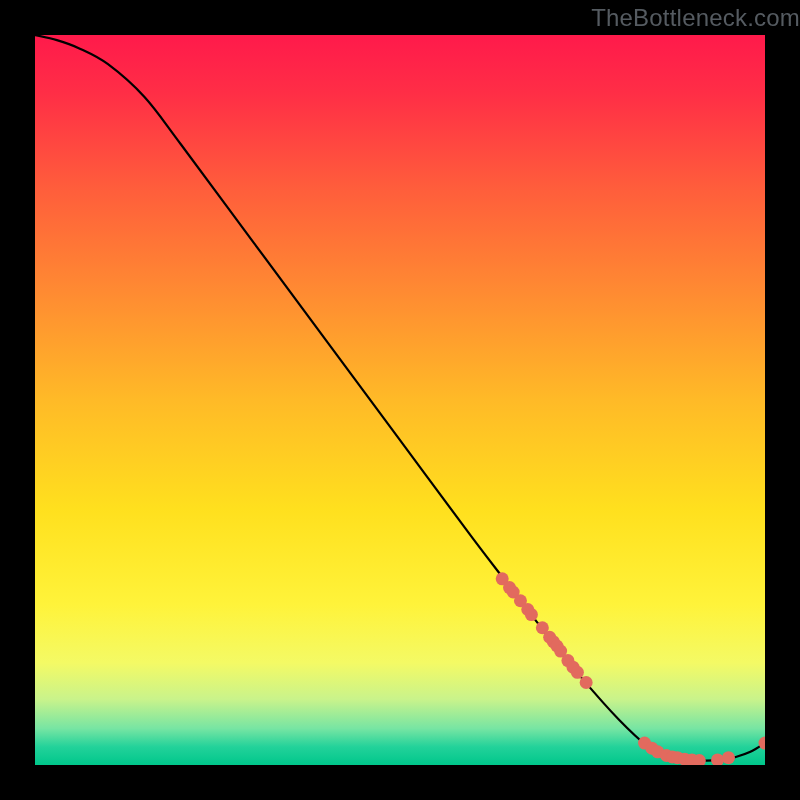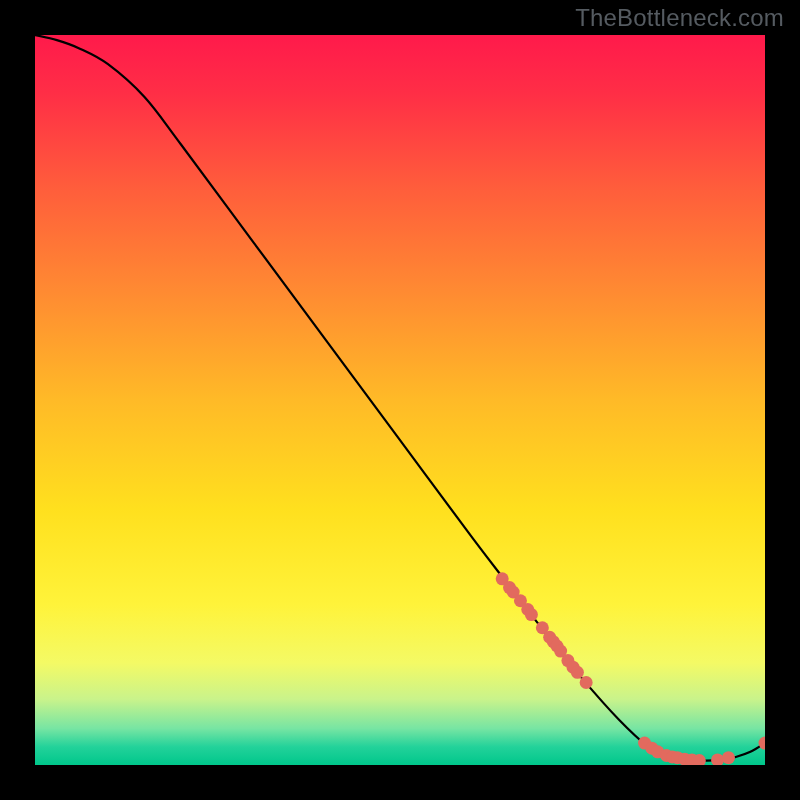--- a/index.html
+++ b/index.html
@@ -6,21 +6,21 @@
   html, body { width: 800px; height: 800px; background: #000; overflow: hidden; }
   .frame {
     position: relative;
     width: 800px;
     height: 800px;
     background: #000;
   }
   .watermark {
     position: absolute;
     top: 4px;
-    right: 16px;
+    right: 0;
     font-family: Arial, Helvetica, sans-serif;
     font-size: 24px;
     font-weight: 500;
     color: #555b61;
     letter-spacing: 0.2px;
   }
   .plot {
     position: absolute;
     left: 35px;
     top: 35px;

